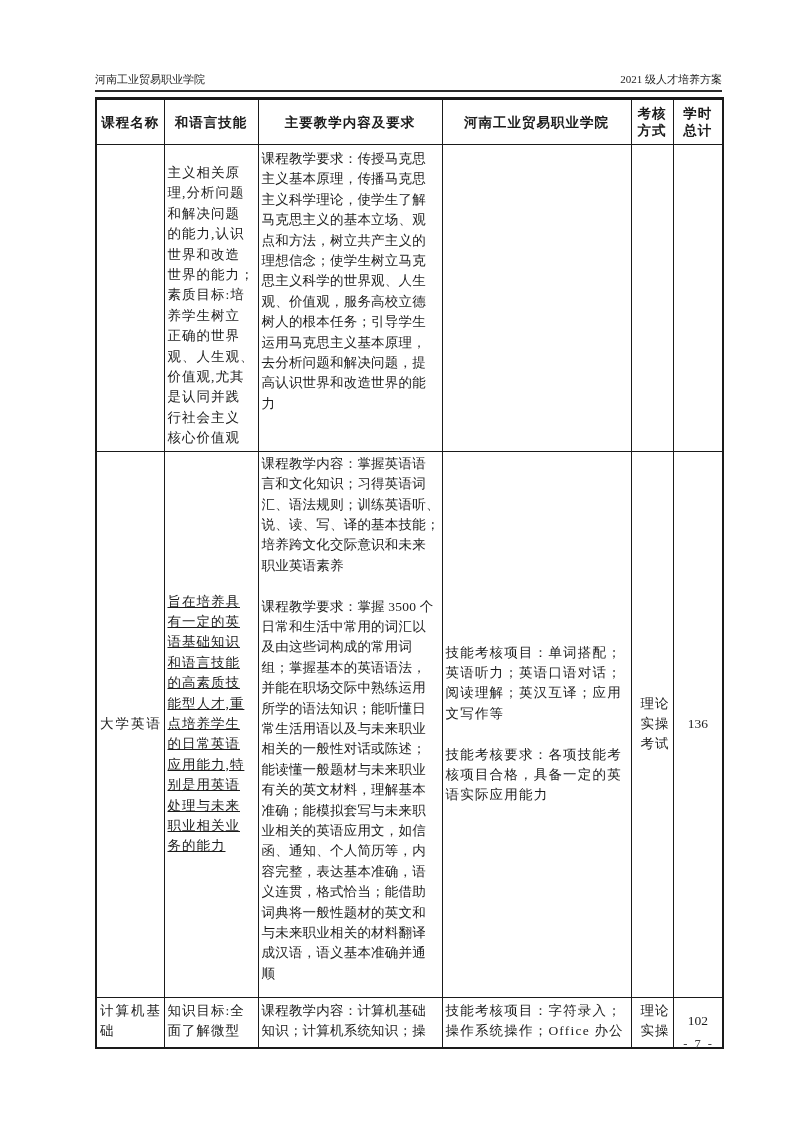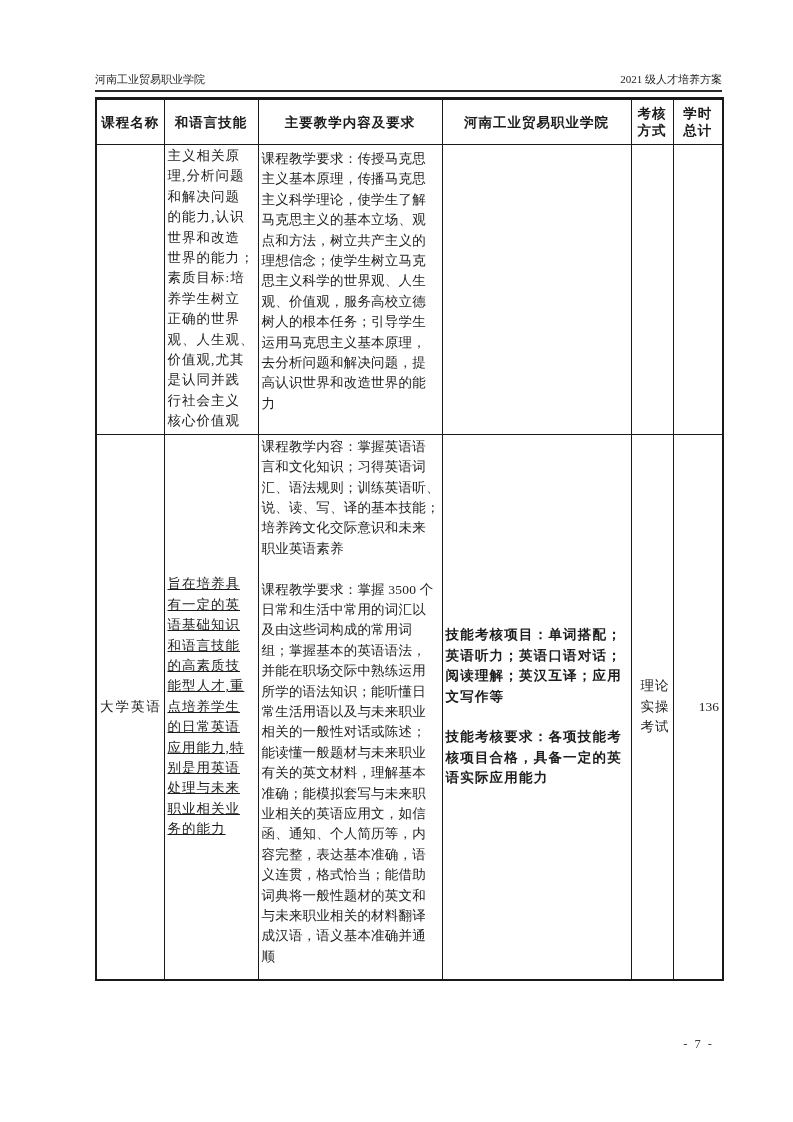--- a/index.html
+++ b/index.html
@@ -56,25 +56,25 @@
     line-height: 20.4px;
     padding: 2px 3px;
   }
   tr.r0 { height: 288px; }
   tr.r1 { height: 546px; }
   tr.r2 { height: 51px; }
 
   td.cell-name   { letter-spacing: 2px;   padding-left: 5px; }
   td.cell-obj    { letter-spacing: 1px;   padding-left: 4px; padding-right: 2px; }
   td.cell-cont   { letter-spacing: 0.2px; padding-left: 4px; padding-right: 2px; line-height: 20.5px; }
-  td.cell-assess { letter-spacing: 1.2px; padding-left: 6px; padding-right: 2px; font-weight: bold; }
+  td.cell-assess { letter-spacing: 1.2px; padding-left: 6px; padding-right: 2px; }
   td.cell-method { text-align: right; letter-spacing: 1px; line-height: 22px; }
-  td.cell-hours  { text-align: right; }
-
-  tr.r0 td.cell-obj  { padding-top: 1px; }
+  td.cell-hours  { text-align: center; }
+
+  tr.r0 td.cell-obj  { padding-top: 18px; }
   tr.r0 td.cell-cont { padding-top: 4px; margin-top: 20px; }
 
   tr.r1 td.cell-name   { vertical-align: middle; text-align: center; }
   tr.r1 td.cell-obj    { vertical-align: middle; text-decoration: underline; }
   tr.r1 td.cell-assess { vertical-align: middle; }
   tr.r1 td.cell-method { vertical-align: middle; }
   tr.r1 td.cell-hours  { vertical-align: middle; }
 
   tr.r2 td { padding-top: 3px; }
   tr.r2 td.cell-method { vertical-align: top; }
@@ -204,20 +204,33 @@
 文写作等
 
 技能考核要求：各项技能考
 核项目合格，具备一定的英
 语实际应用能力</td>
           <td class="cell-method">理论
 实操
 考试</td>
           <td class="cell-hours">136</td>
         </tr>
+        <tr class="r2">
+          <td class="cell-name">计算机基
+础</td>
+          <td class="cell-obj">知识目标:全
+面了解微型</td>
+          <td class="cell-cont">课程教学内容：计算机基础
+知识；计算机系统知识；操</td>
+          <td class="cell-assess">技能考核项目：字符录入；
+操作系统操作；Office 办公</td>
+          <td class="cell-method">理论
+实操</td>
+          <td class="cell-hours">102</td>
+        </tr>
       </tbody>
     </table>
   </div>
 
   <div class="doc-footer">
     <span>- 7 -</span>
   </div>
 </div>
 
 </body></html>

